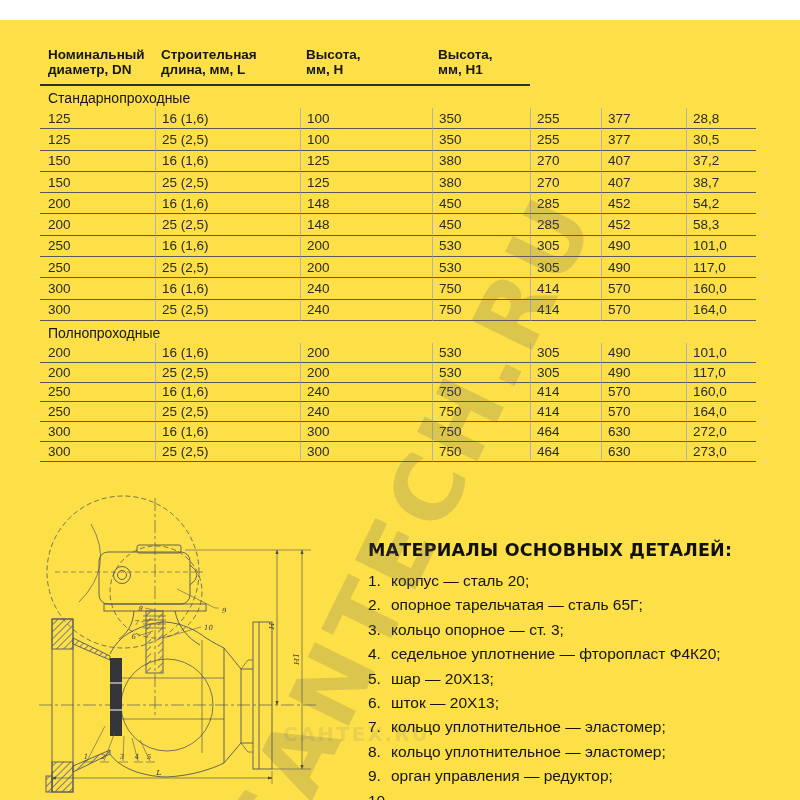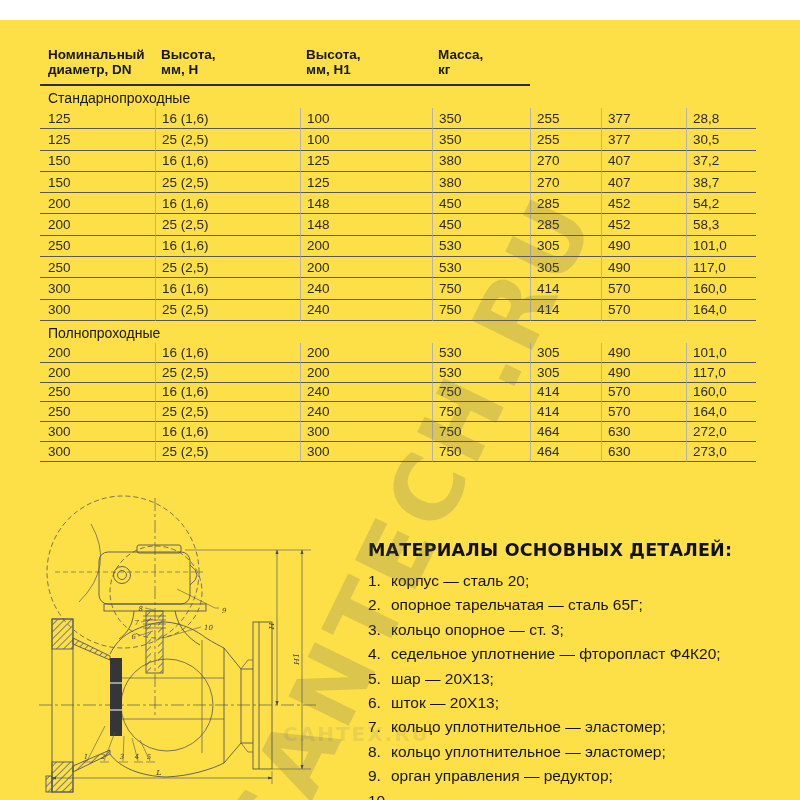--- a/index.html
+++ b/index.html
@@ -46,31 +46,31 @@
 </head>
 <body>
 
 <div class="page">
 
   <div class="spec-table" id="spec-table">
       <div class="h-cell c0">
         <div>Номинальный</div>
         <div>диаметр, DN</div>
       </div>
+      <div class="h-cell c3">
+        <div>Строительная</div>
+        <div>длина, мм, L</div>
+      </div>
       <div class="h-cell c4">
         <div>Высота,</div>
         <div>мм, H</div>
       </div>
       <div class="h-cell c5">
         <div>Высота,</div>
         <div>мм, H1</div>
-      </div>
-      <div class="h-cell c6">
-        <div>Масса,</div>
-        <div>кг</div>
       </div>
       <div class="sec-title">Стандарнопроходные</div>
       <div class="cell c0 rs">125</div>
       <div class="cell c1 rs">16 (1,6)</div>
       <div class="cell c2 rs">100</div>
       <div class="cell c3 rs">350</div>
       <div class="cell c4 rs">255</div>
       <div class="cell c5 rs">377</div>
       <div class="cell c6 rs">28,8</div>
       <div class="cell c0 rs">125</div>

